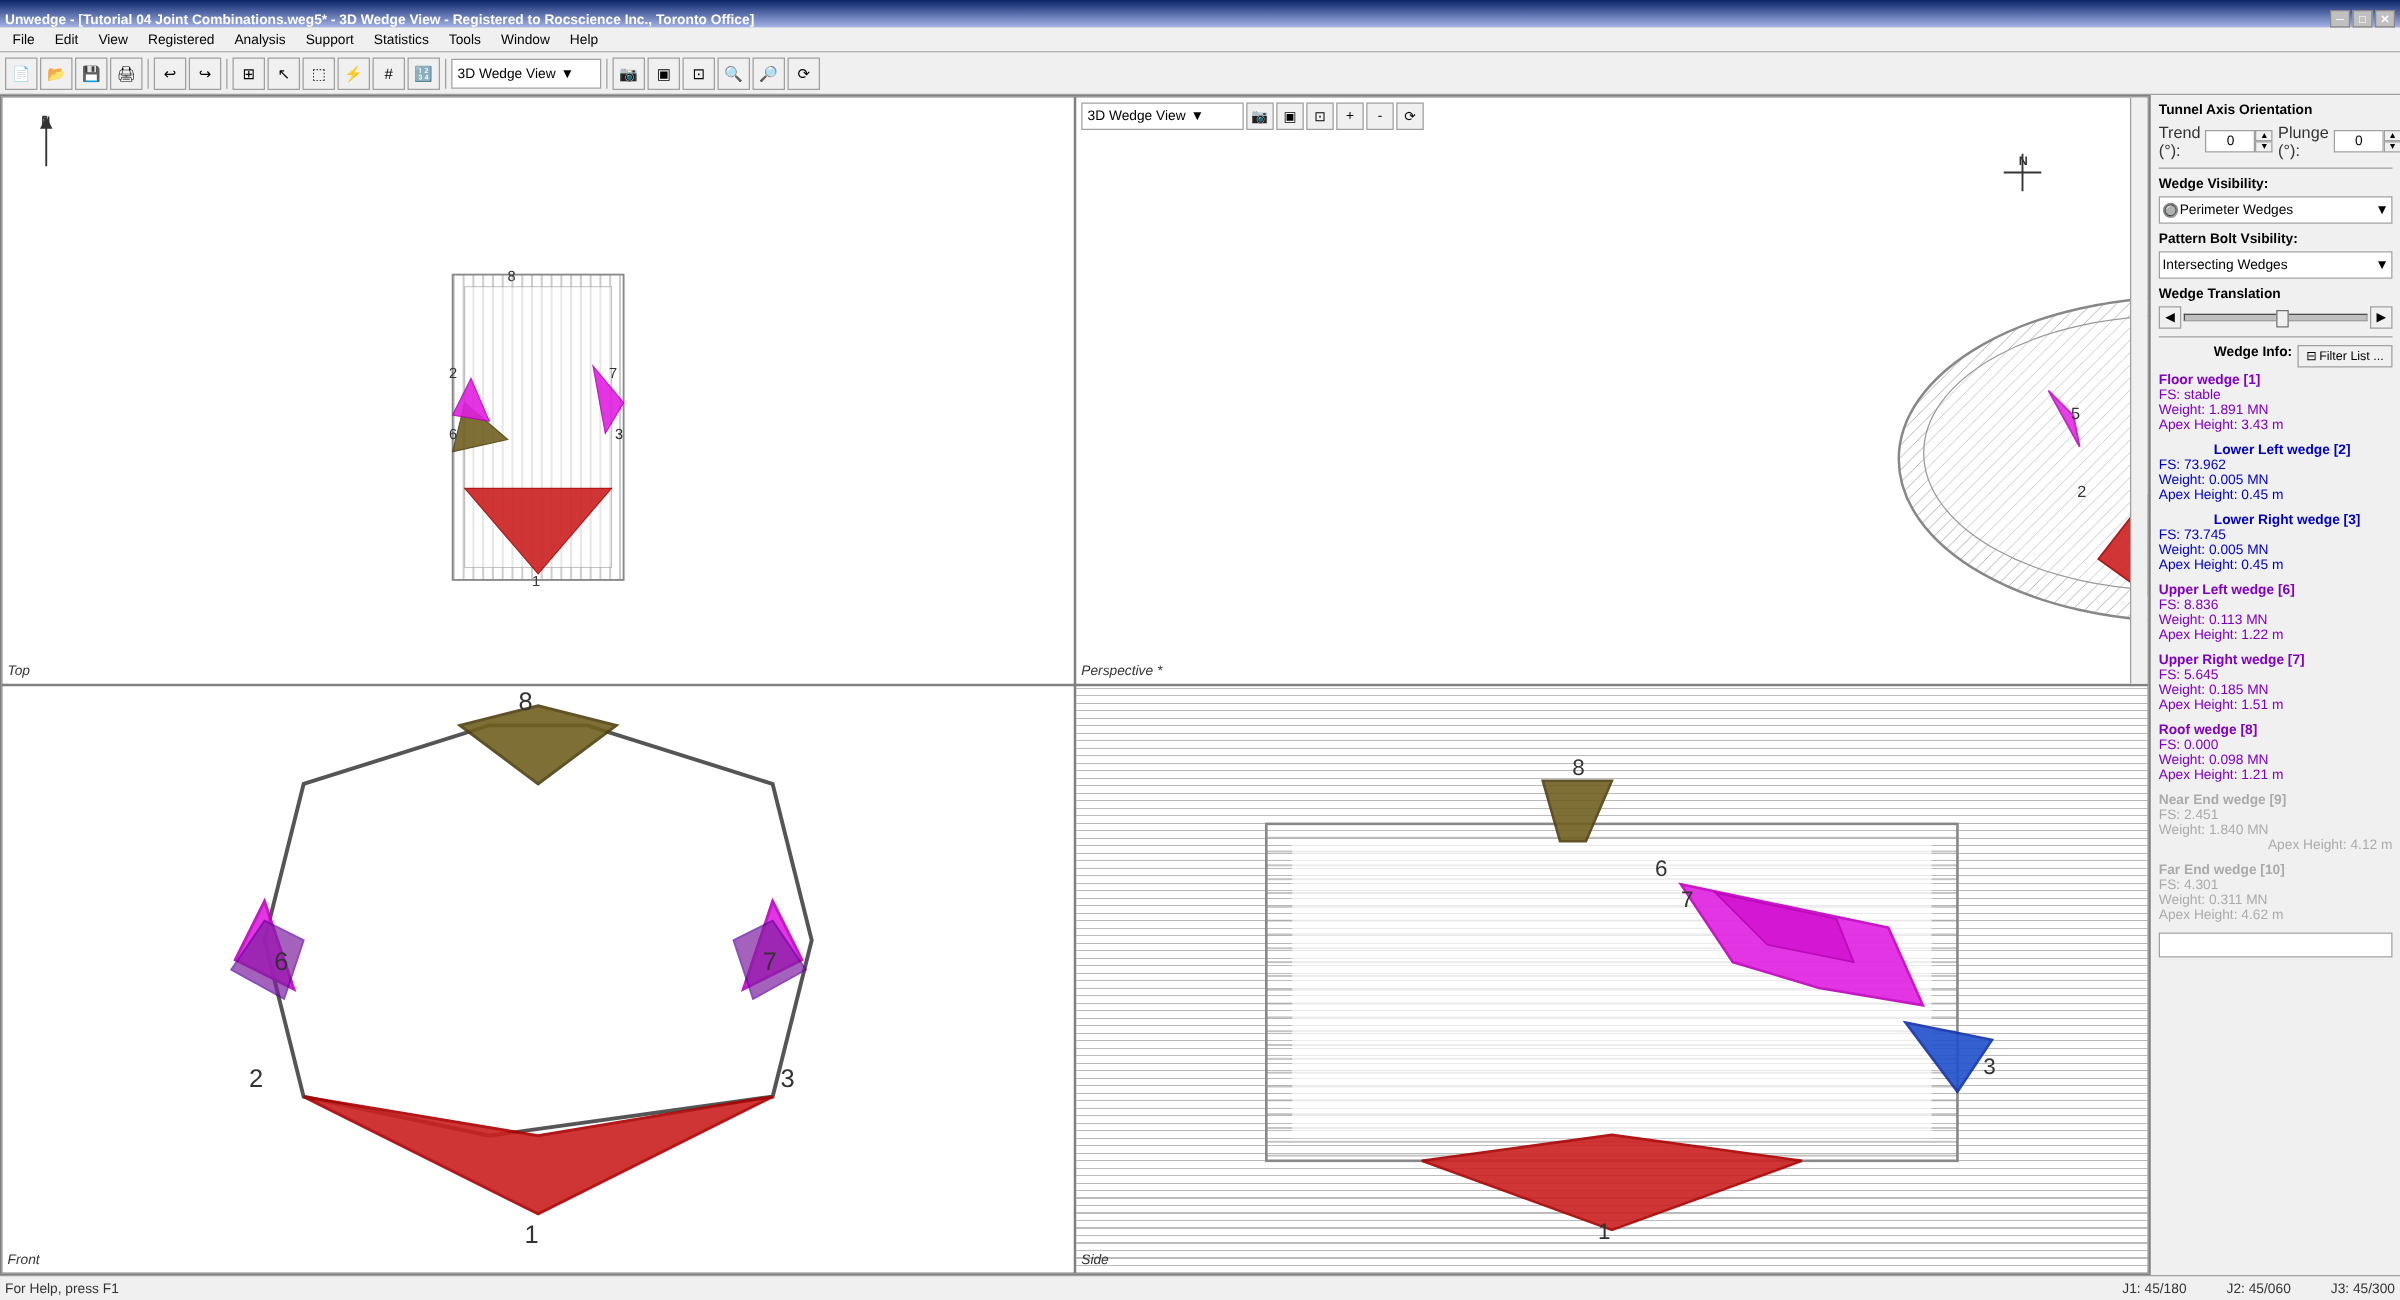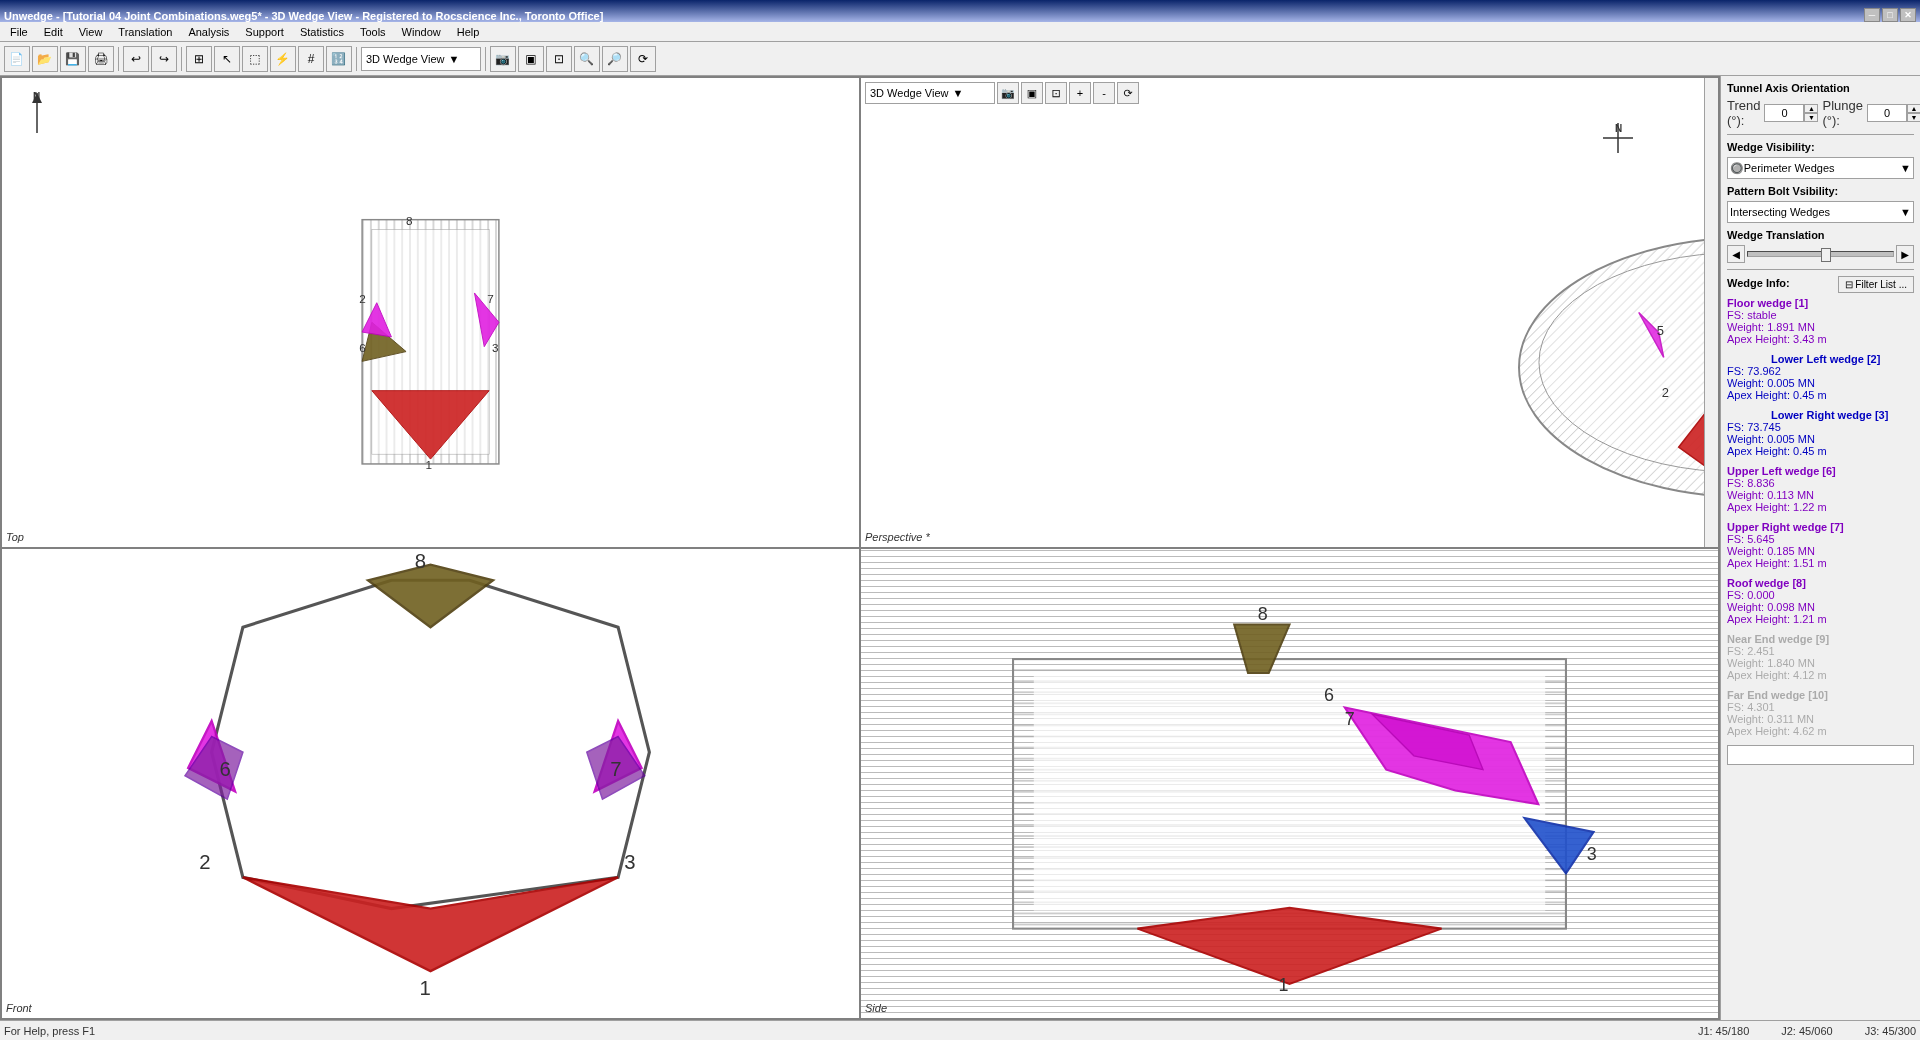--- a/index.html
+++ b/index.html
@@ -215,23 +215,23 @@
       top: -4px;
       left: 50%;
       width: 10px; height: 14px;
       background: #f0f0f0;
       border: 1px solid #707070;
     }
 
     
     .wedge-info-header {
       display: flex;
-      align-items: center;
       justify-content: space-between;
       margin-bottom: 4px;
+      margin-left: 44px;
     }
 
     .filter-btn {
       background: #f0f0f0;
       border: 1px solid #a0a0a0;
       padding: 2px 6px;
       font-size: 10px;
       cursor: pointer;
       display: flex; align-items: center; gap: 2px;
     }
@@ -336,21 +336,21 @@
     <div class="titlebar-btn">─</div>
     <div class="titlebar-btn">□</div>
     <div class="titlebar-btn">✕</div>
   </div>
 </div>
 
 <div id="menubar">
   <span class="menu-item">File</span>
   <span class="menu-item">Edit</span>
   <span class="menu-item">View</span>
-  <span class="menu-item">Translation</span>
+  <span class="menu-item">Registered</span>
   <span class="menu-item">Analysis</span>
   <span class="menu-item">Support</span>
   <span class="menu-item">Statistics</span>
   <span class="menu-item">Tools</span>
   <span class="menu-item">Window</span>
   <span class="menu-item">Help</span>
 </div>
 
 <div id="toolbar">
   <div class="toolbar-btn">📄</div>
@@ -643,21 +643,21 @@
       <div class="wedge-name">Roof wedge [8]</div>
       <div class="wedge-fs">FS: 0.000</div>
       <div class="wedge-weight">Weight: 0.098 MN</div>
       <div class="wedge-apex">Apex Height: 1.21 m</div>
     </div>
 
     <div class="wedge-entry" style="opacity:0.5;">
       <div style="color:#666; font-weight:bold; font-size:11px;">Near End wedge [9]</div>
       <div style="color:#666; font-size:11px;">FS: 2.451</div>
       <div style="color:#666; font-size:11px;">Weight: 1.840 MN</div>
-      <div style="color:#666; font-size:11px;">Apex Height: 4.12 m</div>
+      <div style="color:#666; font-size:11px;text-align:right;">Apex Height: 4.12 m</div>
     </div>
 
     <div class="wedge-entry" style="opacity:0.5;">
       <div style="color:#666; font-weight:bold; font-size:11px;">Far End wedge [10]</div>
       <div style="color:#666; font-size:11px;">FS: 4.301</div>
       <div style="color:#666; font-size:11px;">Weight: 0.311 MN</div>
       <div style="color:#666; font-size:11px;">Apex Height: 4.62 m</div>
     </div>
 
     <div style="margin-top:8px;">

